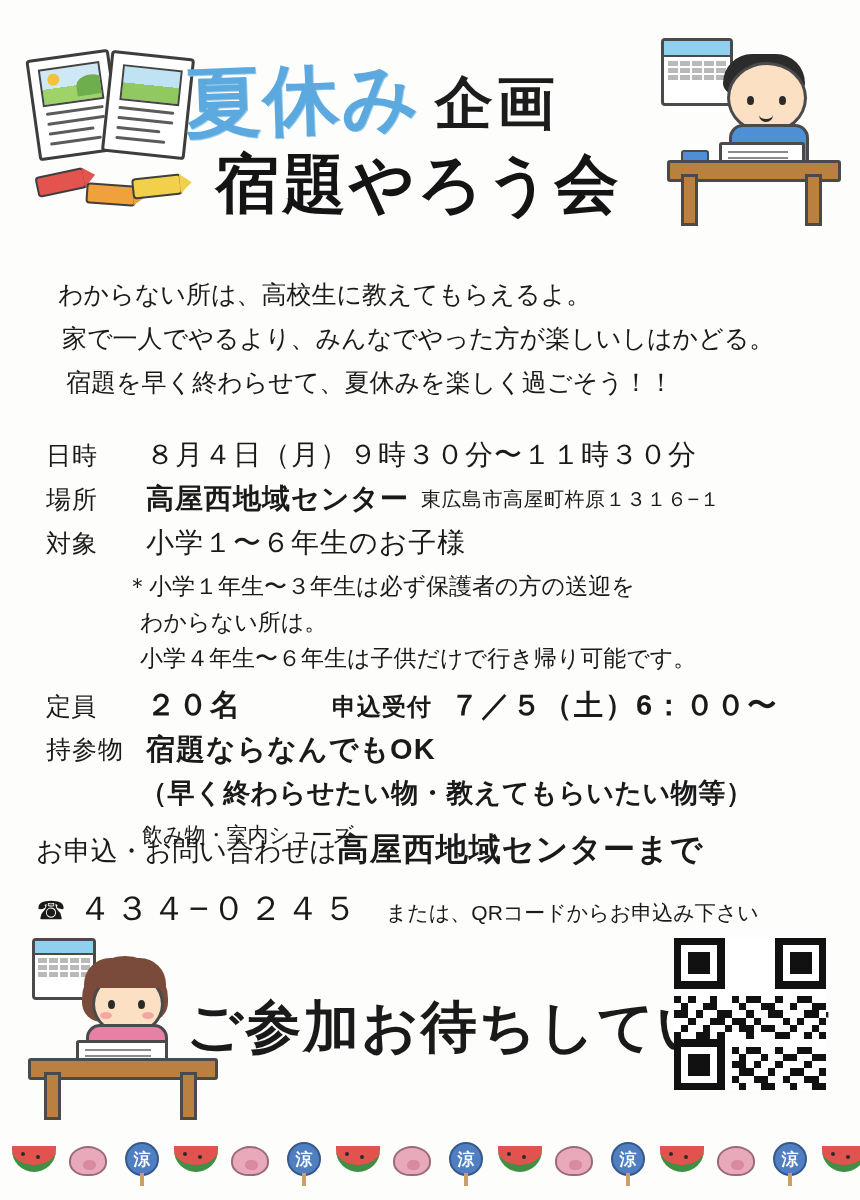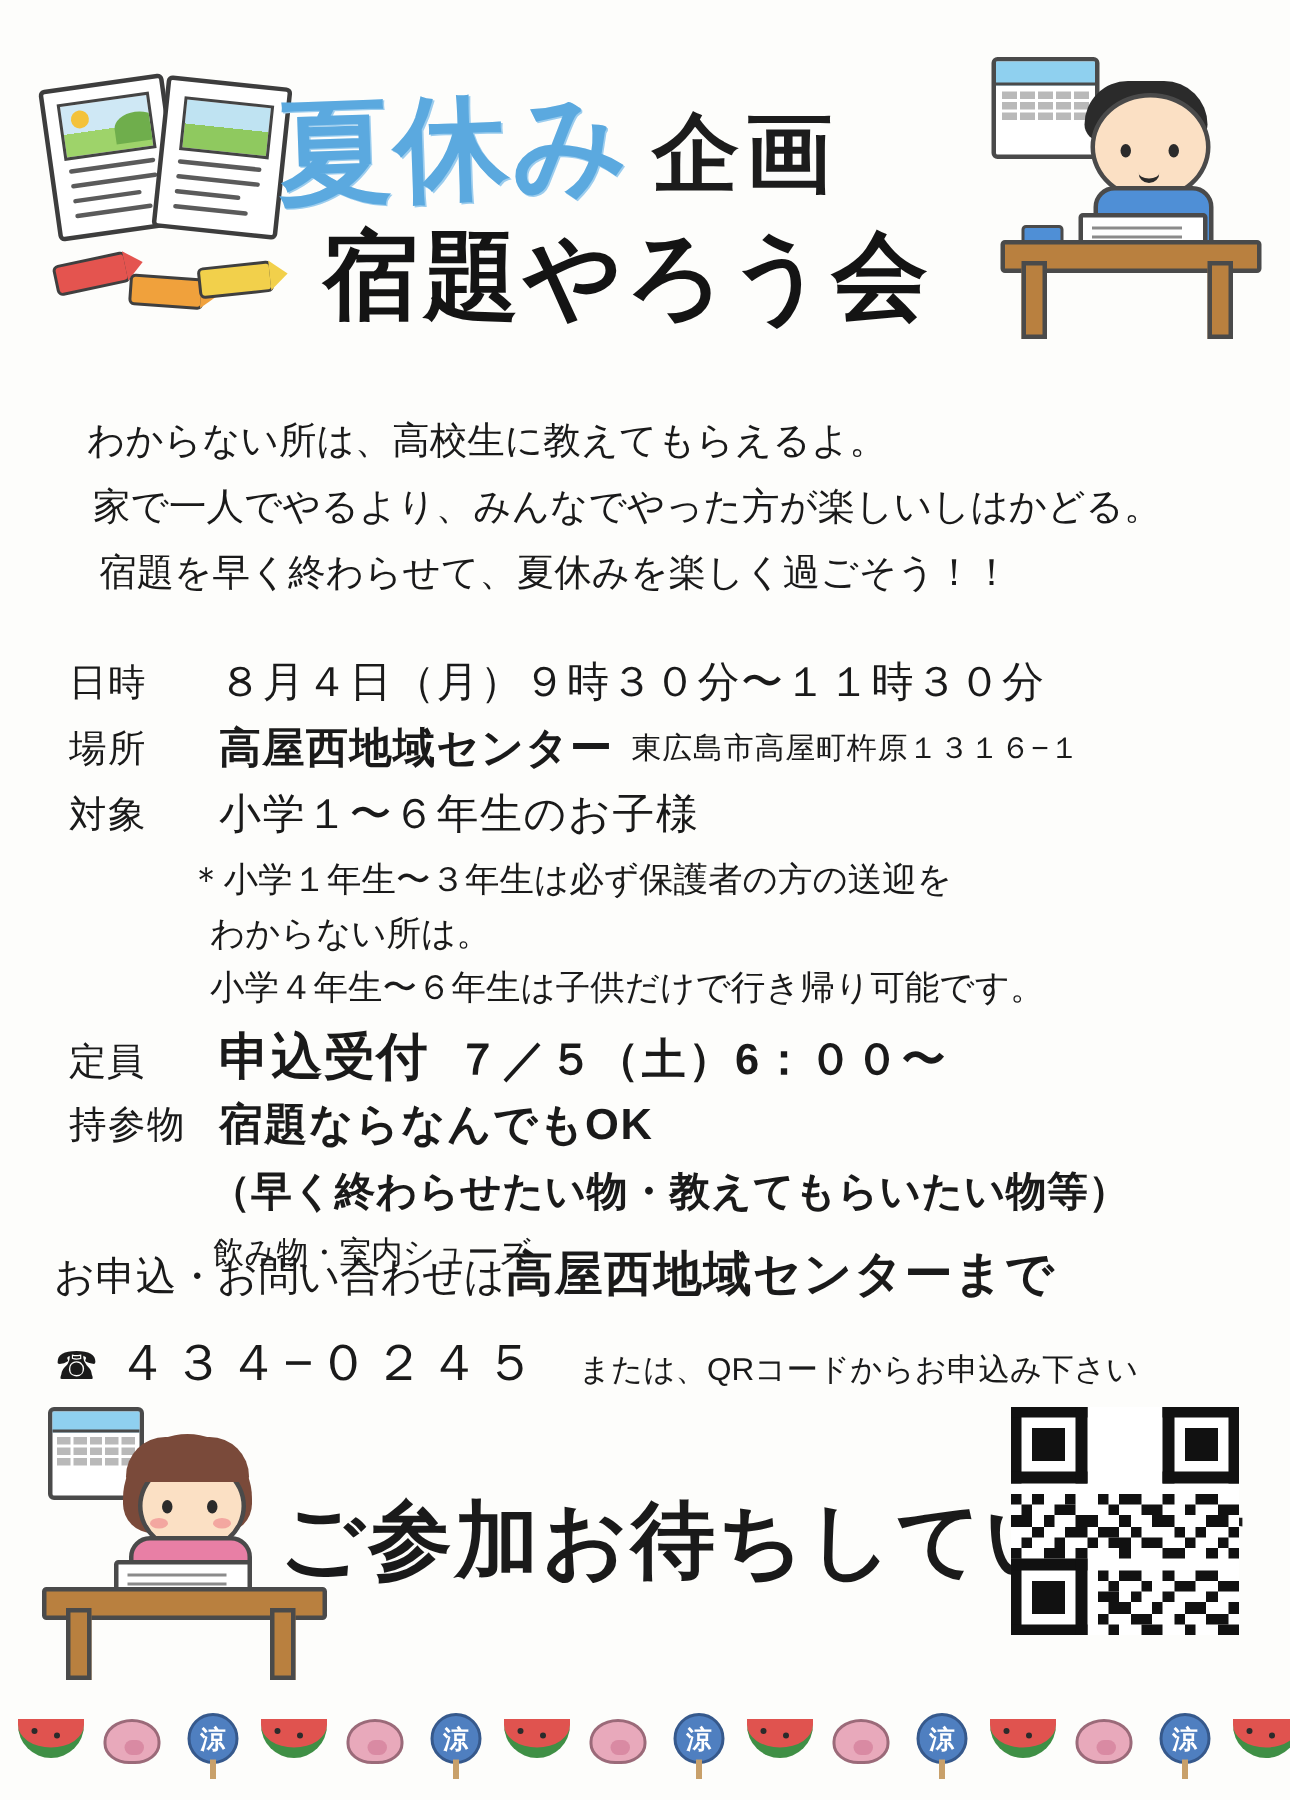--- a/index.html
+++ b/index.html
@@ -334,21 +334,21 @@
   }
   .row-inline {
     display: flex;
     align-items: baseline;
     gap: 0;
     margin-top: 10px;
     margin-bottom: 4px;
   }
   .cap-label { width: 100px; flex: 0 0 100px; font-size: 25px; }
   .cap-value { font-size: 30px; font-weight: bold; letter-spacing: 2px; width: 186px;}
-  .apply-label { font-size: 34px; font-weight: bold; letter-spacing: 1px; }
+  .apply-label { font-size: 24px; font-weight: bold; letter-spacing: 1px; }
   .apply-value { font-size: 29px; font-weight: bold; letter-spacing: 2px; margin-left: 18px;}
   .bring-main { font-size: 29px; font-weight: bold; letter-spacing: 1px; }
   .bring-paren { margin-left: 94px; font-size: 27px; font-weight: bold; letter-spacing: 0.5px; }
   .bring-small { margin-left: 96px; font-size: 21px; margin-top: 4px; }
 
   
   .contact {
     position: absolute;
     left: 36px;
     top: 828px;
@@ -646,20 +646,21 @@
       <span class="label">対象</span>
       <span class="value-main">小学１〜６年生のお子様</span>
     </div>
 
     <div class="note">＊小学１年生〜３年生は必ず保護者の方の送迎を</div>
     <div class="note2">わからない所は。</div>
     <div class="note2">小学４年生〜６年生は子供だけで行き帰り可能です。</div>
 
     <div class="row-inline">
       <span class="cap-label">定員</span>
+      <span class="cap-value">２０名</span>
       <span class="apply-label">申込受付</span>
       <span class="apply-value">７／５（土）6：００〜</span>
     </div>
 
     <div class="row">
       <span class="label">持参物</span>
       <span class="bring-main">宿題ならなんでもOK</span>
     </div>
     <div class="bring-paren">（早く終わらせたい物・教えてもらいたい物等）</div>
     <div class="bring-small">飲み物・室内シューズ</div>

